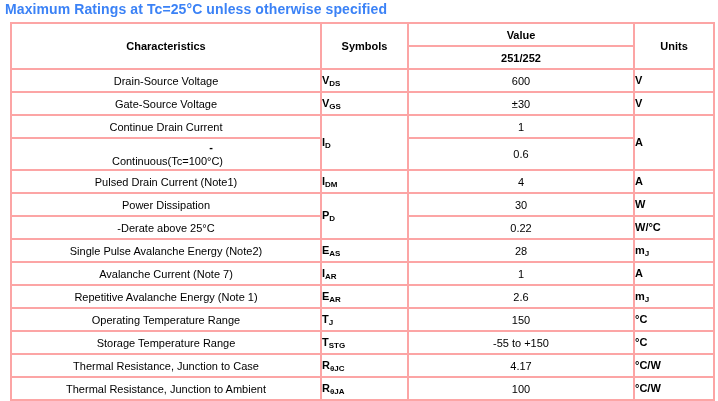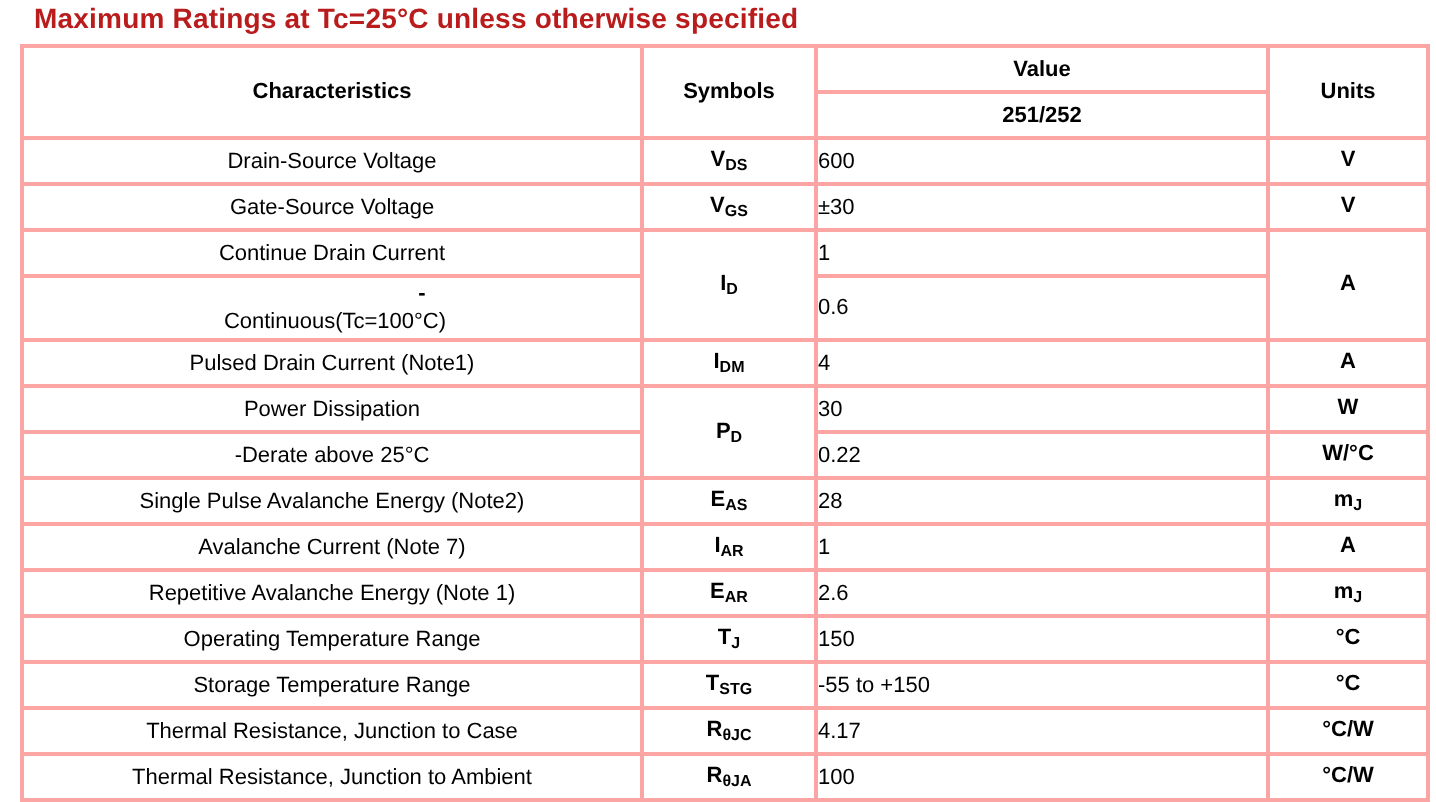--- a/index.html
+++ b/index.html
@@ -16,24 +16,23 @@
     position: relative;
     width: 718px;
     height: 401px;
   }
   .title {
     position: absolute;
     left: 5px;
     top: 1px;
     font-size: 14px;
     font-weight: bold;
-    color: #b91c1c;
+    color: #3b82f6;
     white-space: nowrap;
     letter-spacing: 0.1px;
-    margin-left: 12px;
   }
   table.ratings {
     position: absolute;
     left: 10px;
     top: 22px;
     border-collapse: collapse;
     table-layout: fixed;
     width: 703px;
   }
   table.ratings td, table.ratings th {
@@ -50,25 +49,26 @@
     text-align: center;
     height: 21px;
   }
   td.rowcell { height: 21px; }
   td.char {
     text-align: center;
     padding-left: 3px;
     font-size: 11px;
   }
   td.sym, td.unit {
-    text-align: center;
+    text-align: left;
     font-weight: bold;
     font-size: 11.5px;
   }
   td.val {
+    text-align: center;
     font-size: 11px;
   }
   span.sub {
     font-size: 8px;
     vertical-align: -2px;
     letter-spacing: 0;
   }
   td.char-tall { height: 30px; padding-left: 0; }
   .dash-line {
     text-align: center;

